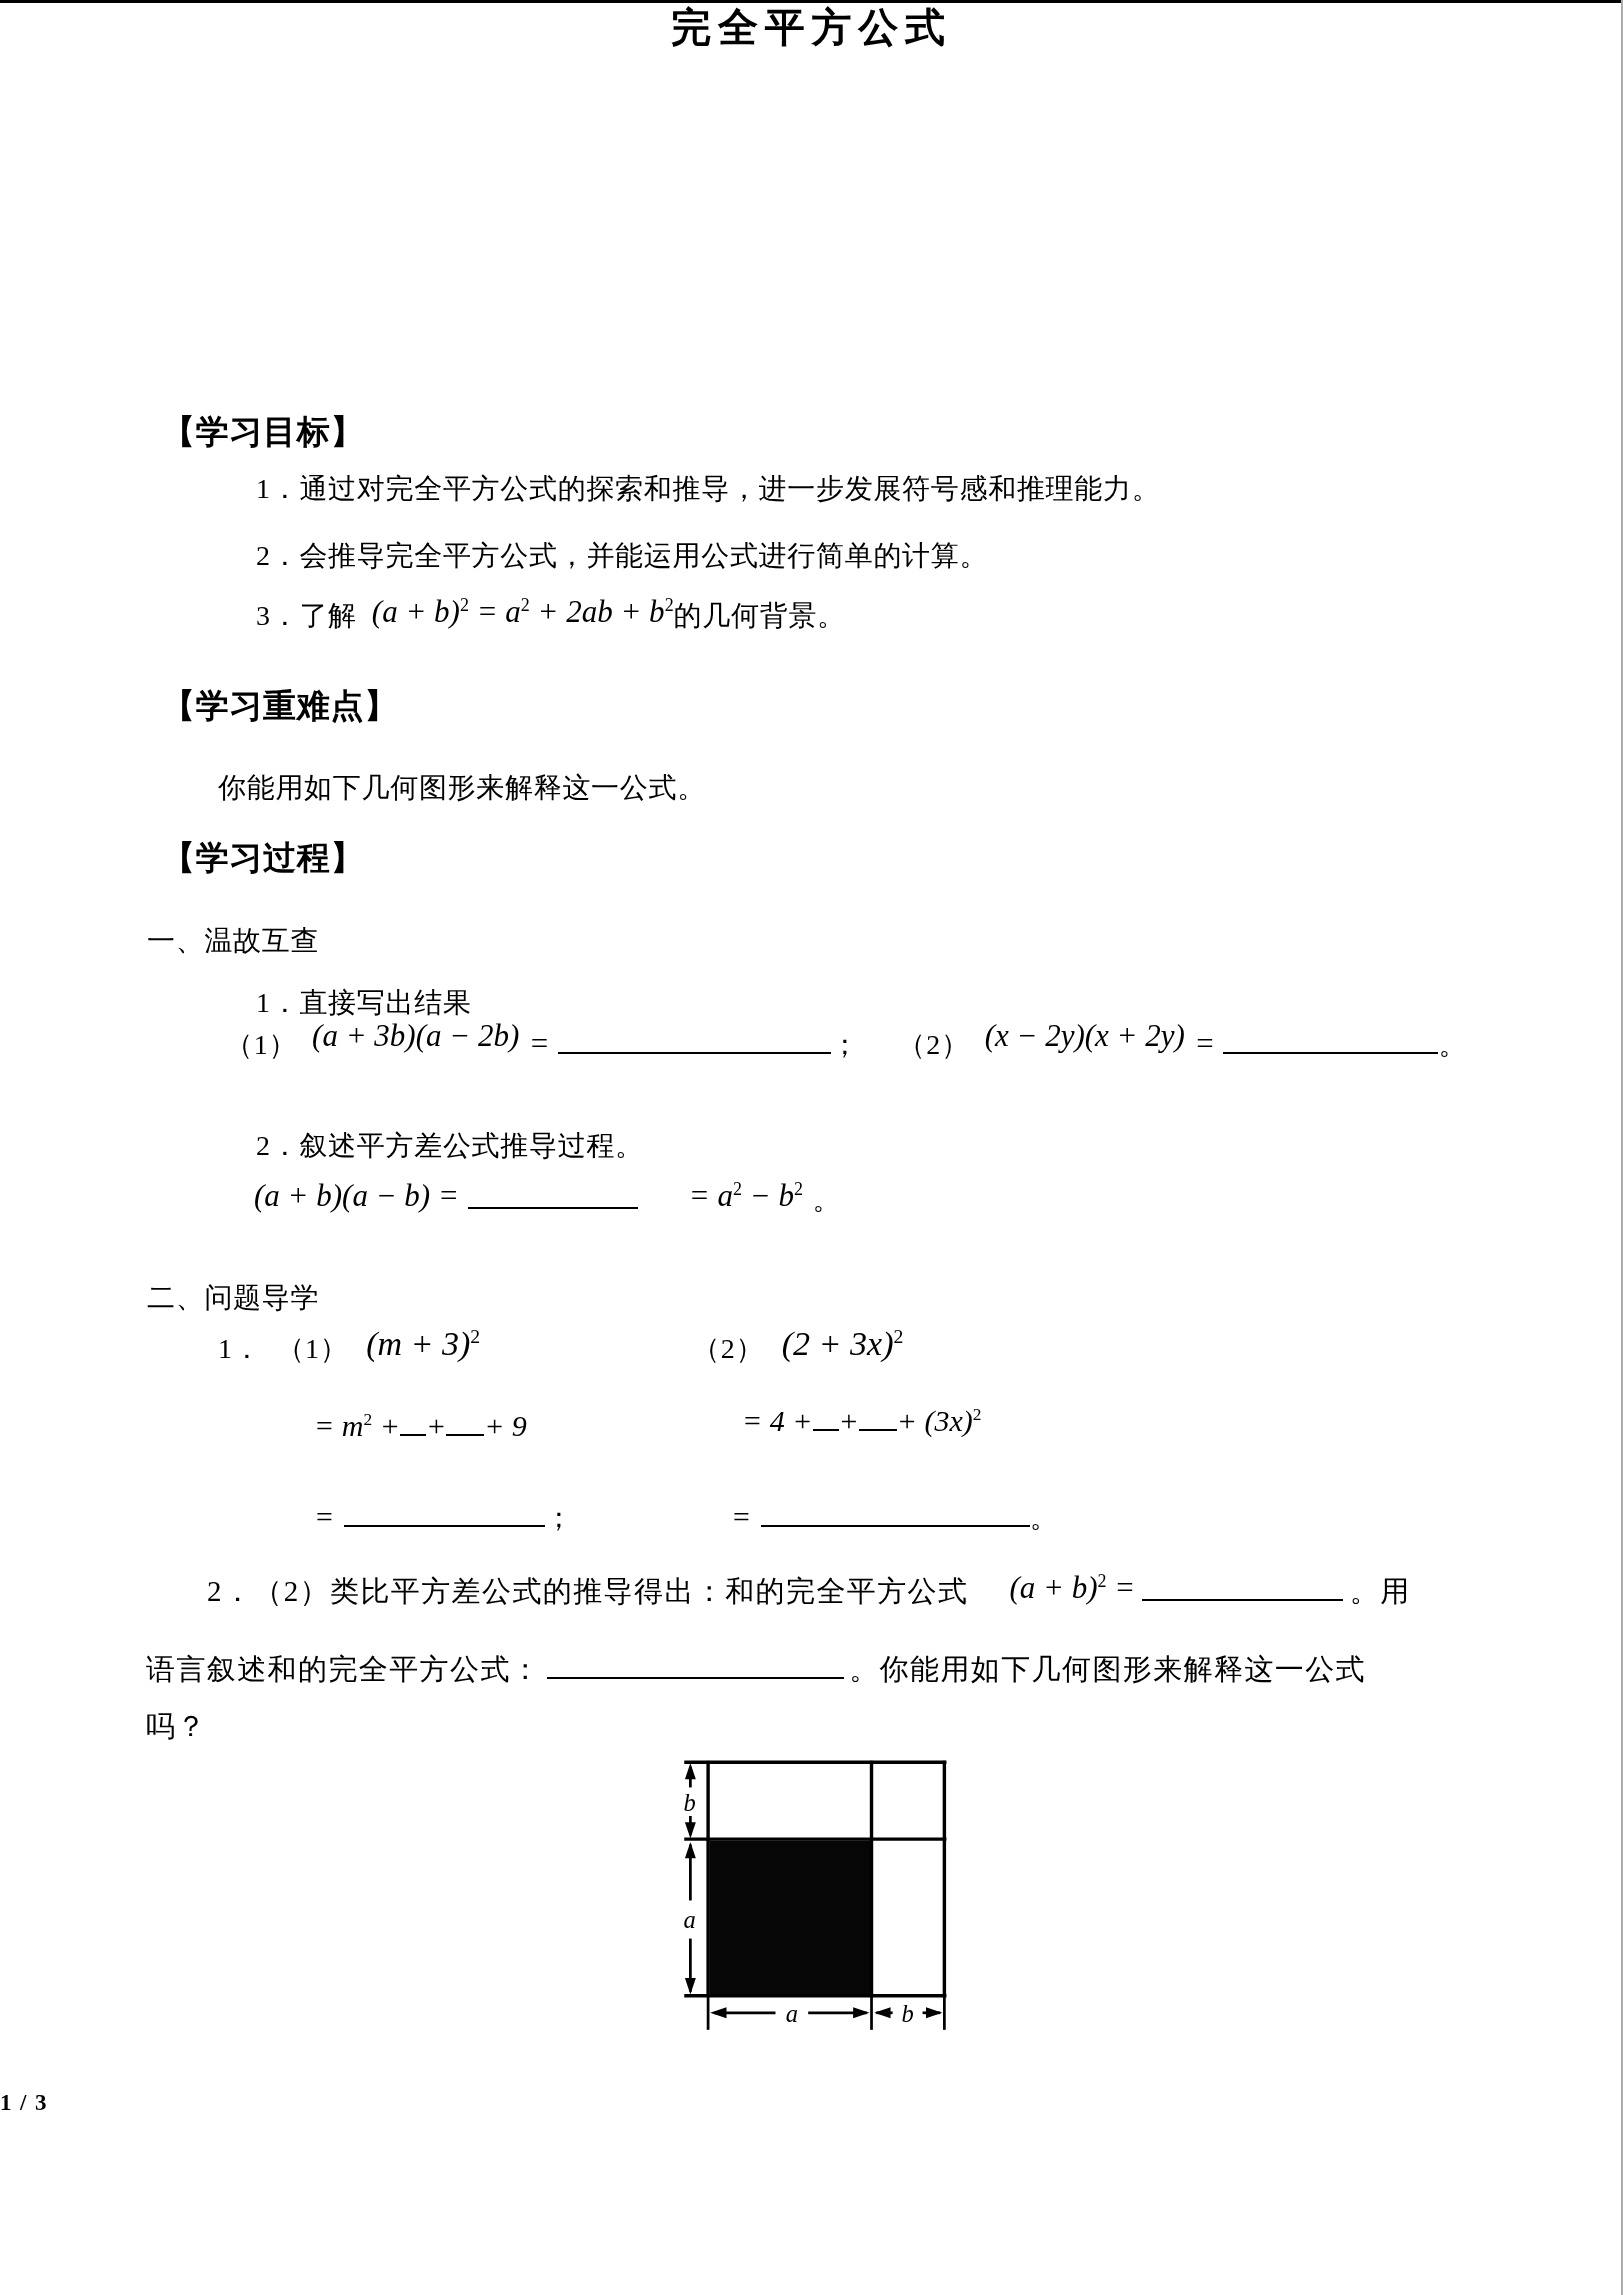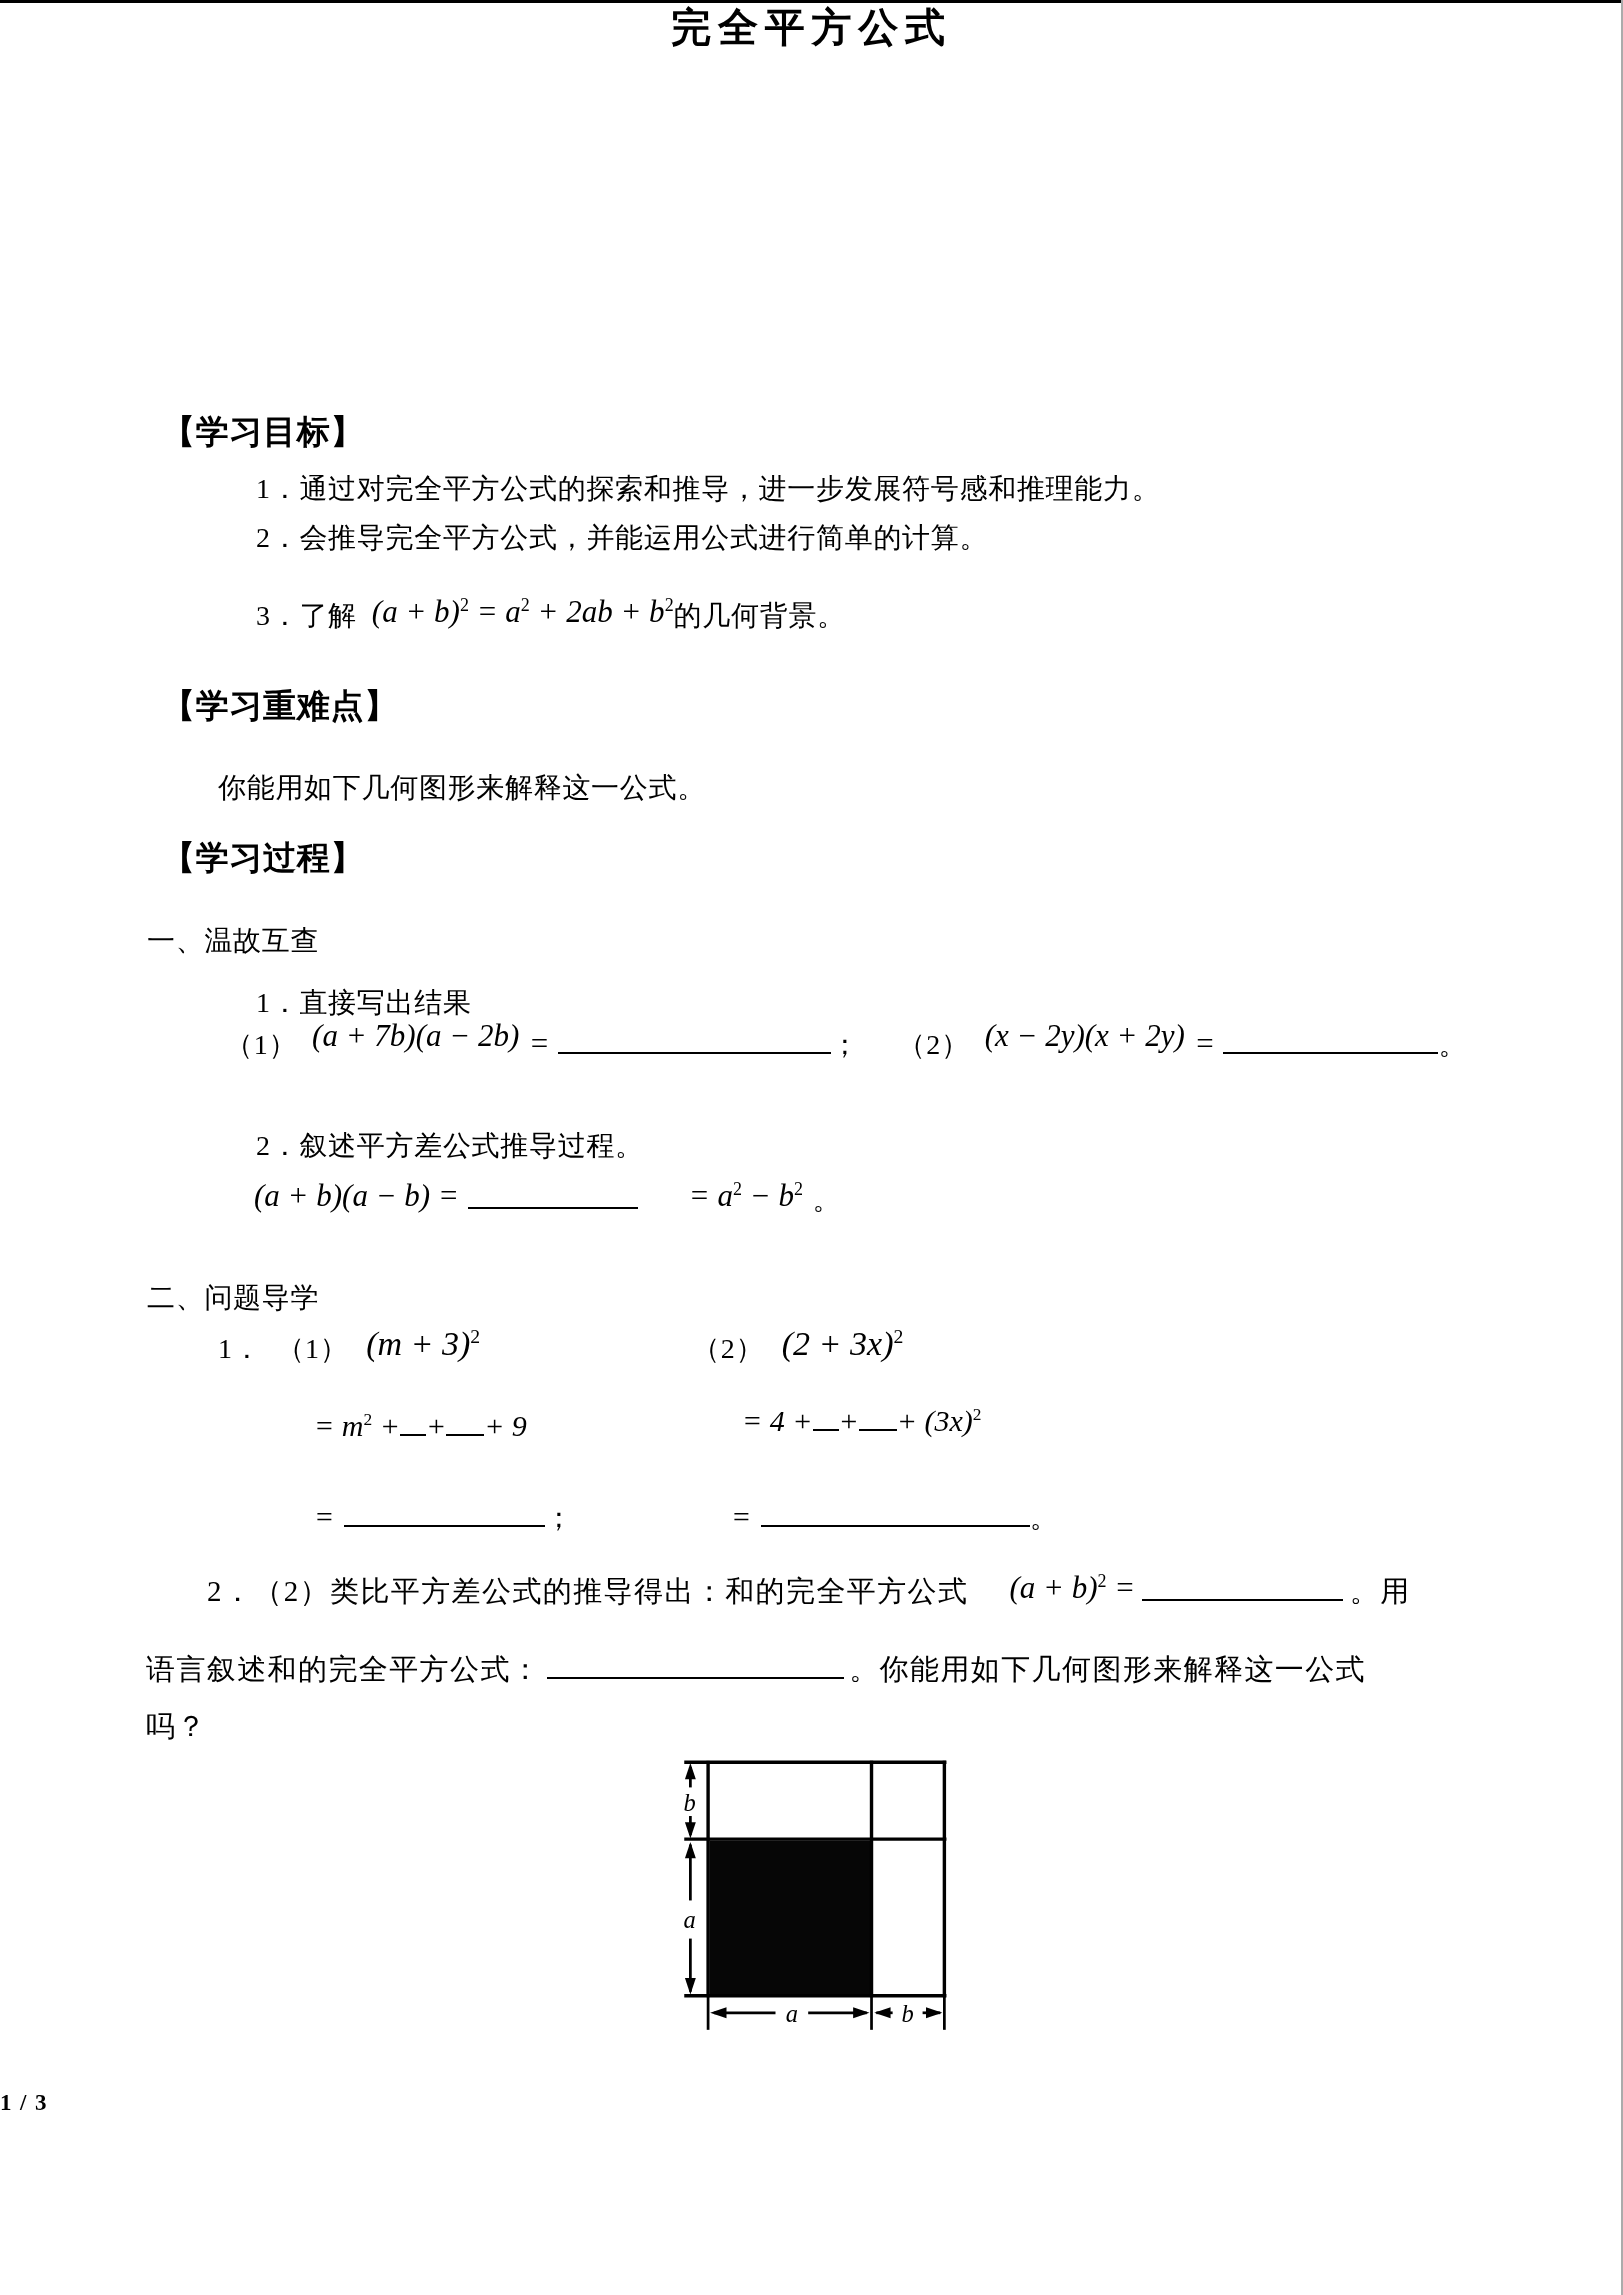--- a/index.html
+++ b/index.html
@@ -12,21 +12,21 @@
   .edge-right{position:absolute;top:0;right:0;width:2px;height:100%;background:#ababab;}
 
   .line{position:absolute; white-space:nowrap;}
   .cn{font-size:28px; letter-spacing:0.7px;}
   .cn-wide{font-size:29px; letter-spacing:1.4px;}
   .title{left:0; width:100%; text-align:center; top:303; font-size:40px; font-weight:bold; letter-spacing:6.8px;}
   .heading{font-size:33px; font-weight:bold; letter-spacing:0.7px;}
 
   .h-goals{left:162px; top:410px;}
   .goal1{left:256px; top:470px;}
-  .goal2{left:256px; top:519px;text-align:center;}
+  .goal2{left:256px; top:537px;text-align:center;}
   .goal3{left:256px; top:597px;}
   .h-key{left:162px; top:684px;}
   .key-body{left:218px; top:769px;}
   .h-proc{left:162px; top:836px;}
   .sec1{left:147px; top:922px;}
   .q1label{left:256px; top:984px;}
   .q1row{left:225px; top:1026px;}
   .q2label{left:256px; top:1127px;}
   .q2row{left:213px; top:1181px;}
   .sec2{left:147px; top:1279px;}
@@ -93,21 +93,21 @@
   <div class="line heading h-key">【学习重难点】</div>
   <div class="line cn key-body">你能用如下几何图形来解释这一公式。</div>
 
   <div class="line heading h-proc">【学习过程】</div>
 
   <div class="line cn sec1">一、温故互查</div>
   <div class="line cn q1label">1．直接写出结果</div>
 
   <div class="line cn q1row row">
     <span>（1）</span>
-    <span class="m raise gap-sm">(a + 7b)(a − 2b)</span>
+    <span class="m raise gap-sm">(a + 3b)(a − 2b)</span>
     <span class="m gap-eq">=</span>
     <span class="bl bl-q1a"></span>
     <span>；</span>
     <span class="gap-item">（2）</span>
     <span class="m raise gap-sm">(x − 2y)(x + 2y)</span>
     <span class="m gap-eq">=</span>
     <span class="bl bl-q1b"></span>
     <span>。</span>
   </div>
 

